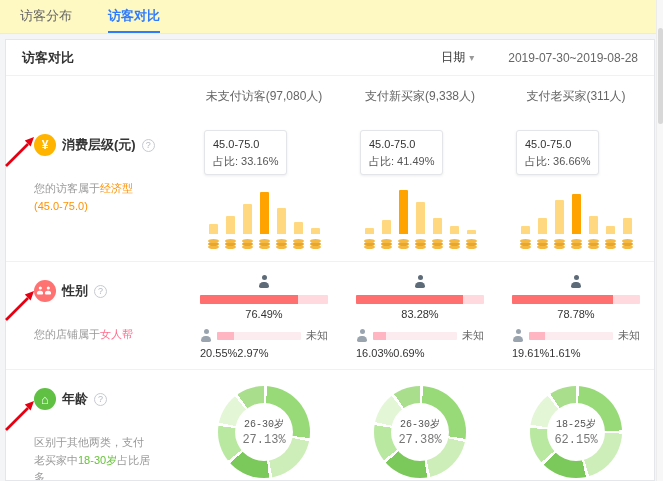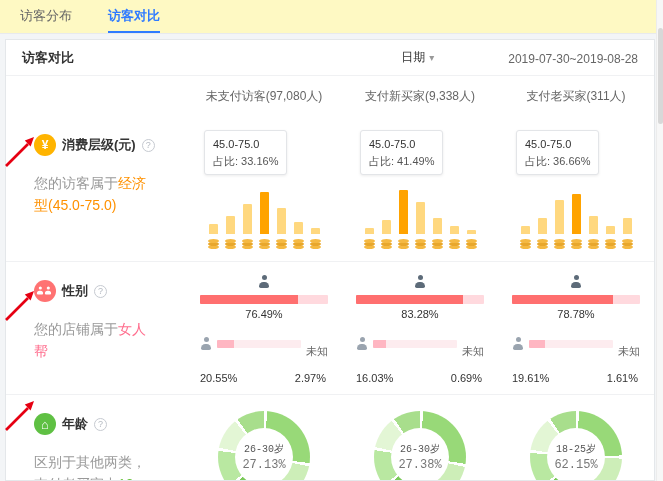--- a/index.html
+++ b/index.html
@@ -8,41 +8,41 @@
 
   
   .tabbar { height:34px; background:#fef9c3; border-bottom:1px solid #e8eaed; display:flex; align-items:stretch; padding-left:20px; }
   .tab { font-size:13px; color:#666; display:flex; align-items:center; margin-right:36px; cursor:pointer; border-bottom:2px solid transparent; }
   .tab.active { color:#2f7bff; font-weight:bold; border-bottom:2px solid #2f7bff; }
 
   
   .panel { background:#fff; border:1px solid #e4e7ea; margin:5px 8px 0 5px; height:442px; overflow:hidden; position:relative; }
   .panel-head { height:36px; display:flex; align-items:center; justify-content:space-between; padding:0 16px; border-bottom:1px solid #f0f1f3; }
   .panel-title { font-size:13px; font-weight:bold; color:#333; }
-  .date-area { display:flex; align-items:flex-end; font-size:12px;gap:40px; }
+  .date-area { display:flex; align-items:center; font-size:12px; }
   .date-label { color:#333; cursor:pointer; margin-right:34px; }
   .caret { color:#999; margin-left:4px; font-size:10px; }
   .date-range { color:#666; }
 
   
   .col-headers { display:grid; grid-template-columns:180px 1fr 1fr 1fr; height:40px; align-items:center; }
   .col-h { font-size:12px; color:#666; text-align:center; }
 
   
   .section { display:grid; grid-template-columns:180px 1fr 1fr 1fr; padding:12px 0 10px; }
   .section + .section { border-top:1px solid #f0f1f3; }
   .sec-left { padding-left:28px; padding-top:6px; }
   .sec-title-row { display:flex; align-items:center; gap:6px; }
   .sec-icon { width:22px; height:22px; border-radius:50%; display:inline-flex; align-items:center; justify-content:center; color:#fff; font-size:12px; font-weight:bold; position:relative; flex:0 0 22px; }
   .sec-icon.yellow { background:#ffb400; }
   .sec-icon.pink { background:#ff7272; }
   .sec-icon.green { background:#5fc043; font-size:13px; }
   .sec-title { font-size:13px; font-weight:bold; color:#333; }
   .help { width:13px; height:13px; border:1px solid #c6cad1; border-radius:50%; color:#b5bac2; font-size:9px; display:inline-flex; align-items:center; justify-content:center; cursor:pointer; font-weight:normal; }
-  .sec-desc { font-size:14px; color:#999; margin-top:16px; line-height:1.6; width:118px; }
+  .sec-desc { font-size:11px; color:#999; margin-top:24px; line-height:1.6; width:118px; }
   .orange { color:#ff9100; }
   .pink-t { color:#ff6e8e; }
   .green-t { color:#67c23a; }
 
   .chart-cell { padding:0 14px; }
 
   
   .tip-box { display:inline-block; border:1px solid #e3e5e8; border-radius:3px; background:#fff; box-shadow:0 1px 3px rgba(0,0,0,.08); padding:5px 8px; font-size:11px; color:#333; line-height:1.5; margin:2px 0 8px 4px; }
   .tip-share { color:#555; }
   .bars { display:flex; align-items:flex-end; justify-content:center; gap:6px; height:68px; }
@@ -61,22 +61,22 @@
   .p-w2 { left:8px; top:4px; }
 
   
   .g-icon-top { text-align:center; margin-bottom:3px; }
   .g-track1 { height:9px; background:#ffd9de; border-radius:1px; overflow:hidden; }
   .g-fill1 { height:100%; background:#ff6f6f; }
   .g-pct-main { text-align:center; font-size:11px; color:#333; margin:4px 0 8px; }
   .g-row2 { display:flex; align-items:center; gap:5px; }
   .g-track2 { flex:1; height:8px; background:#fdecef; border-radius:1px; overflow:hidden; }
   .g-fill2 { height:100%; background:#ffb6c2; }
-  .g-unknown { font-size:11px; color:#666; white-space:nowrap;margin-top:16px; }
-  .g-row3 { display:flex; justify-content:space-between; font-size:11px; color:#333; margin-top:13px; padding-right:2px; }
+  .g-unknown { font-size:11px; color:#666; white-space:nowrap; }
+  .g-row3 { display:flex; font-size:11px; color:#333; margin-top:4px; padding-right:2px; }
 
   
   .age-cell { display:flex; justify-content:center;font-family:Liberation Mono, monospace; }
   .donut { width:92px; height:92px; border-radius:50%; position:relative; margin-top:4px; }
   .donut-hole { position:absolute; inset:17px; background:#fff; border-radius:50%; display:flex; flex-direction:column; align-items:center; justify-content:center; }
   .donut-label { font-size:10px; color:#555; }
   .donut-pct { font-size:12px; color:#777; margin-top:2px; }
 
   
   .anno { position:absolute; left:1px; width:40px; height:40px; pointer-events:none; z-index:5; }

